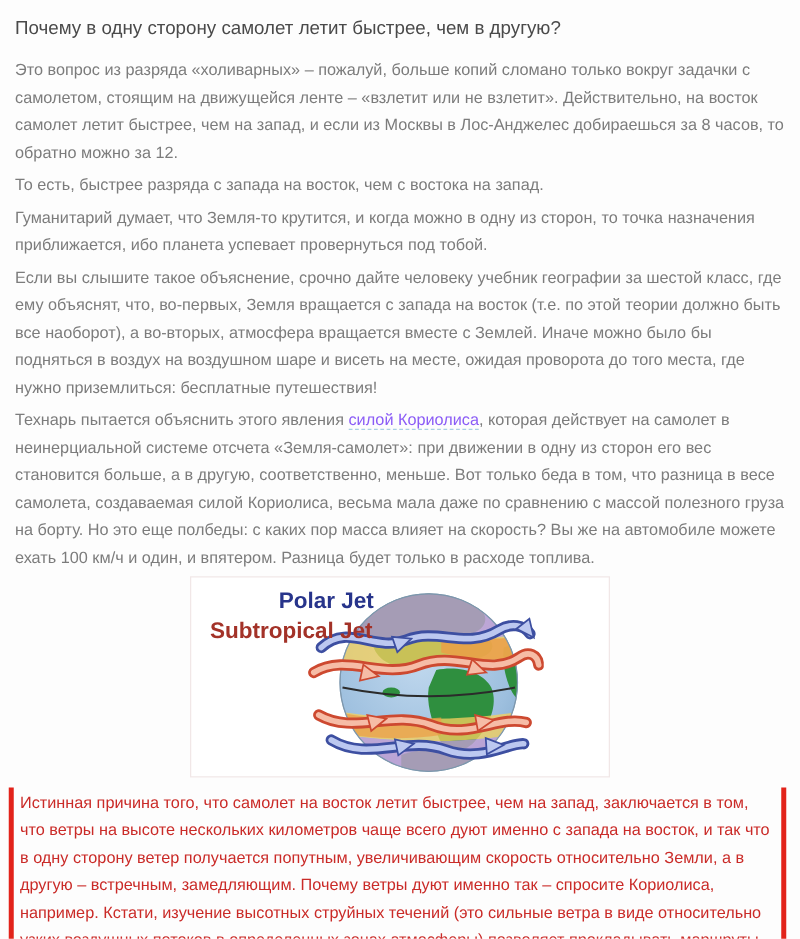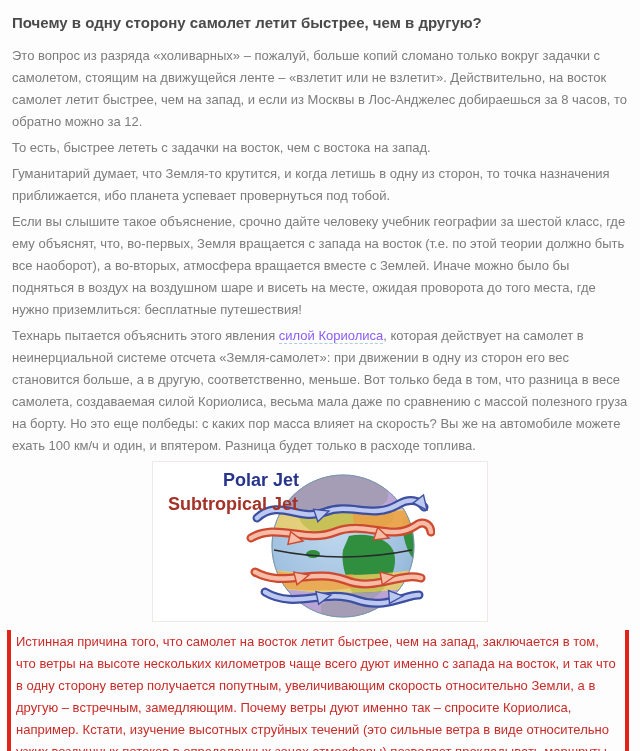--- a/index.html
+++ b/index.html
@@ -10,21 +10,21 @@
     box-sizing: border-box;
     padding: 13px 12px 0 12px;
     background: #fdfdfd;
     font-family: "Liberation Sans", "DejaVu Sans", sans-serif;
   }
   article { width: 616px; }
   h1.article-title {
     margin: 0 0 13px 0;
     font-size: 15px;
     line-height: 19px;
-    font-weight: 700;
+    font-weight: 400;
     color: #4a4a4a;
   }
   p.body-par {
     margin: 0 0 4px 0;
     font-size: 13px;
     line-height: 22px;
     color: #7c7c7c;
   }
   a.inline-link {
     color: #8b5cf6;
@@ -55,23 +55,23 @@
 </style>
 </head>
 <body>
 
 <article>
 
   <h1 class="article-title">Почему в одну сторону самолет летит быстрее, чем в другую?</h1>
 
   <p class="body-par">Это вопрос из разряда «холиварных» – пожалуй, больше копий сломано только вокруг задачки с самолетом, стоящим на движущейся ленте – «взлетит или не взлетит». Действительно, на восток самолет летит быстрее, чем на запад, и если из Москвы в Лос-Анджелес добираешься за 8 часов, то обратно можно за 12.</p>
 
-  <p class="body-par">То есть, быстрее лететь с задачки на восток, чем с востока на запад.</p>
+  <p class="body-par">То есть, быстрее разряда с запада на восток, чем с востока на запад.</p>
 
-  <p class="body-par">Гуманитарий думает, что Земля-то крутится, и когда летишь в одну из сторон, то точка назначения приближается, ибо планета успевает провернуться под тобой.</p>
+  <p class="body-par">Гуманитарий думает, что Земля-то крутится, и когда можно в одну из сторон, то точка назначения приближается, ибо планета успевает провернуться под тобой.</p>
 
   <p class="body-par">Если вы слышите такое объяснение, срочно дайте человеку учебник географии за шестой класс, где ему объяснят, что, во-первых, Земля вращается с запада на восток (т.е. по этой теории должно быть все наоборот), а во-вторых, атмосфера вращается вместе с Землей. Иначе можно было бы подняться в воздух на воздушном шаре и висеть на месте, ожидая проворота до того места, где нужно приземлиться: бесплатные путешествия!</p>
 
   <p class="body-par"><span>Технарь пытается объяснить этого явления </span><a class="inline-link">силой Кориолиса</a><span>, которая действует на самолет в неинерциальной системе отсчета «Земля-самолет»: при движении в одну из сторон его вес становится больше, а в другую, соответственно, меньше. Вот только беда в том, что разница в весе самолета, создаваемая силой Кориолиса, весьма мала даже по сравнению с массой полезного груза на борту. Но это еще полбеды: с каких пор масса влияет на скорость? Вы же на автомобиле можете ехать 100 км/ч и один, и впятером. Разница будет только в расходе топлива.</span></p>
 
   <figure class="jet-figure">
     <svg width="282" height="159" viewBox="0 0 282 159">
       <defs>
         <radialGradient id="gsea" cx="45%" cy="38%" r="80%">
           <stop offset="0%" stop-color="#c0d8ee"></stop>

